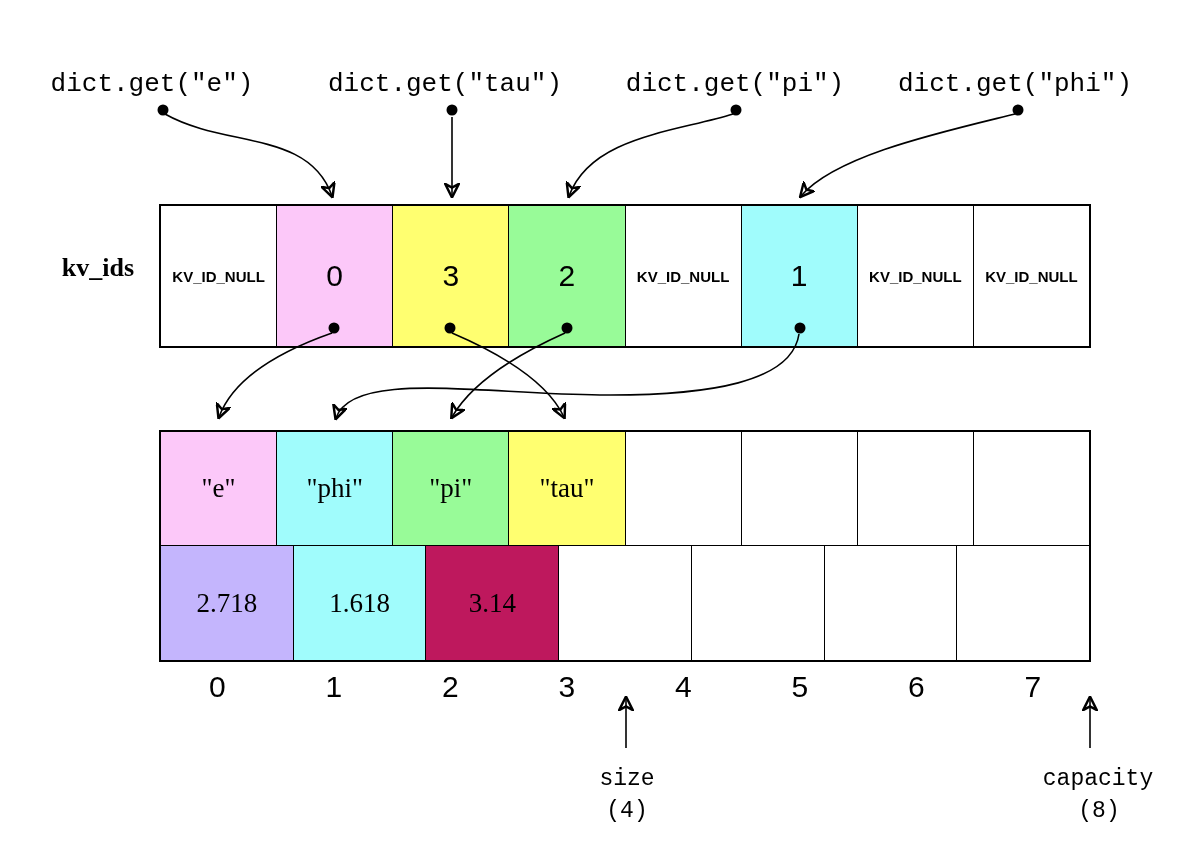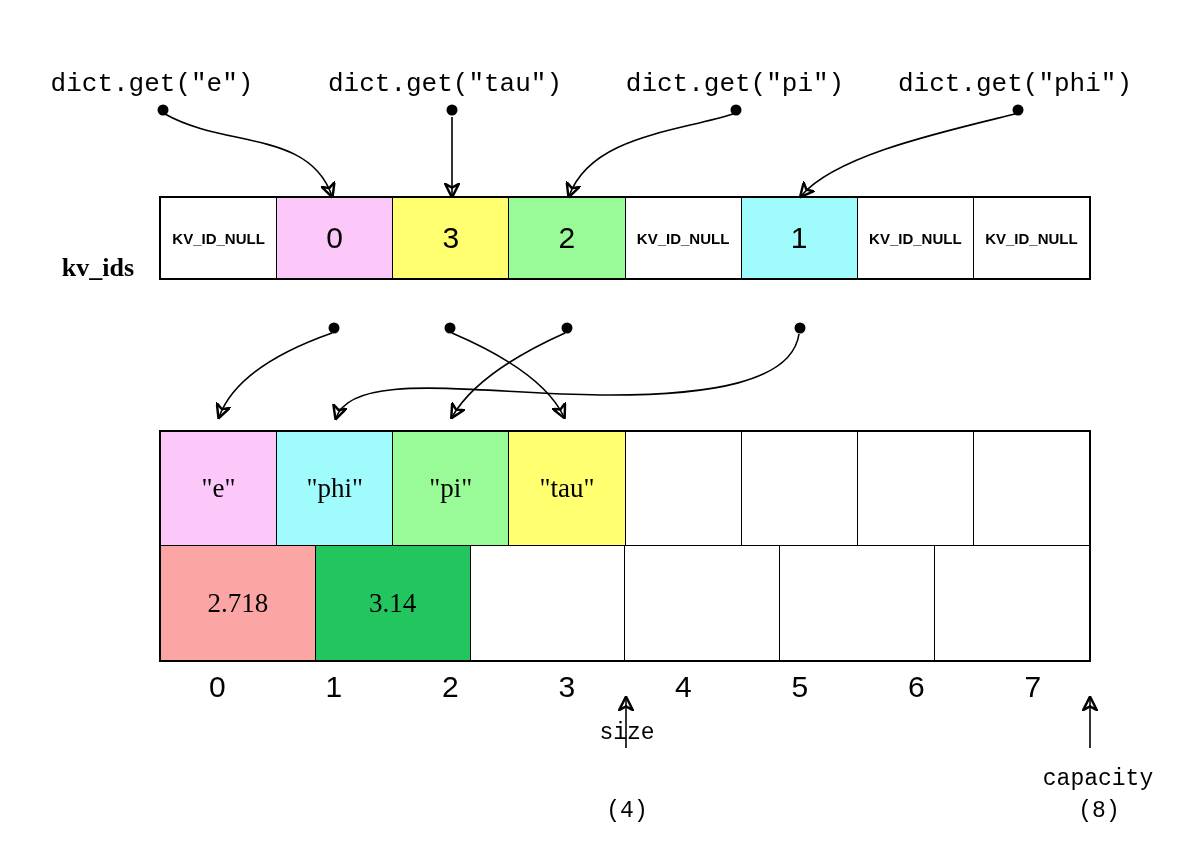--- a/index.html
+++ b/index.html
@@ -63,21 +63,21 @@
 <body>
 
 <div id="canvas">
 
   <div class="query-label" style="left:152px">dict.get("e")</div>
   <div class="query-label" style="left:445px">dict.get("tau")</div>
   <div class="query-label" style="left:735px">dict.get("pi")</div>
   <div class="query-label" style="left:1015px">dict.get("phi")</div>
 
   <div class="row-label" style="top:210px; height:116px">kv_ids</div>
-  <div class="array" style="top:196px; height:84px">
+  <div class="array" style="top:204px; height:144px">
     <div class="array-row">
       <div class="cell null-cell" style="background: rgb(255, 255, 255);">KV_ID_NULL</div>
       <div class="cell id-cell" style="background: rgb(252, 200, 249);">0</div>
       <div class="cell id-cell" style="background: rgb(255, 255, 112);">3</div>
       <div class="cell id-cell" style="background: rgb(152, 251, 152);">2</div>
       <div class="cell null-cell" style="background: rgb(255, 255, 255);">KV_ID_NULL</div>
       <div class="cell id-cell" style="background: rgb(160, 252, 252);">1</div>
       <div class="cell null-cell" style="background: rgb(255, 255, 255);">KV_ID_NULL</div>
       <div class="cell null-cell" style="background: rgb(255, 255, 255);">KV_ID_NULL</div>
     </div>
@@ -88,41 +88,42 @@
       <div class="cell entry-cell" style="background: rgb(252, 200, 249);">"e"</div>
       <div class="cell entry-cell" style="background: rgb(160, 252, 252);">"phi"</div>
       <div class="cell entry-cell" style="background: rgb(152, 251, 152);">"pi"</div>
       <div class="cell entry-cell" style="background: rgb(255, 255, 112);">"tau"</div>
       <div class="cell entry-cell" style="background: rgb(255, 255, 255);"></div>
       <div class="cell entry-cell" style="background: rgb(255, 255, 255);"></div>
       <div class="cell entry-cell" style="background: rgb(255, 255, 255);"></div>
       <div class="cell entry-cell" style="background: rgb(255, 255, 255);"></div>
     </div>
     <div class="array-row">
-      <div class="cell entry-cell" style="background: #fca5a5;">2.718</div>
-      <div class="cell entry-cell" style="background: #22c55e;">3.14</div>
+      <div class="cell entry-cell" style="background: #c4b5fd;">2.718</div>
+      <div class="cell entry-cell" style="background: rgb(160, 252, 252);">1.618</div>
+      <div class="cell entry-cell" style="background: #be185d;">3.14</div>
       <div class="cell entry-cell" style="background: rgb(255, 255, 255);"></div>
       <div class="cell entry-cell" style="background: rgb(255, 255, 255);"></div>
       <div class="cell entry-cell" style="background: rgb(255, 255, 255);"></div>
       <div class="cell entry-cell" style="background: rgb(255, 255, 255);"></div>
     </div>
   </div>
 
   <div class="index-row">
     <div class="index-cell">0</div>
     <div class="index-cell">1</div>
     <div class="index-cell">2</div>
     <div class="index-cell">3</div>
     <div class="index-cell">4</div>
     <div class="index-cell">5</div>
     <div class="index-cell">6</div>
     <div class="index-cell">7</div>
   </div>
 
-  <div class="marker-label" style="left:627px; top:720px">size</div>
+  <div class="marker-label" style="left:627px; top:766px">size</div>
   <div class="marker-label" style="left:627px; top:798px">(4)</div>
   <div class="marker-label" style="left:1098px; top:766px">capacity</div>
   <div class="marker-label" style="left:1099px; top:798px">(8)</div>
 
   <svg id="arrow-layer" viewBox="0 0 1200 847" xmlns="http://www.w3.org/2000/svg">
     <defs>
       <marker id="ah" viewBox="0 0 10 10" refX="8.5" refY="5" markerWidth="9.5" markerHeight="9.5" orient="auto-start-reverse">
         <path d="M0.5,0.5 L9.5,5 L0.5,9.5 L3,5 z" fill="#000" stroke="none"></path>
       </marker>
     </defs>

